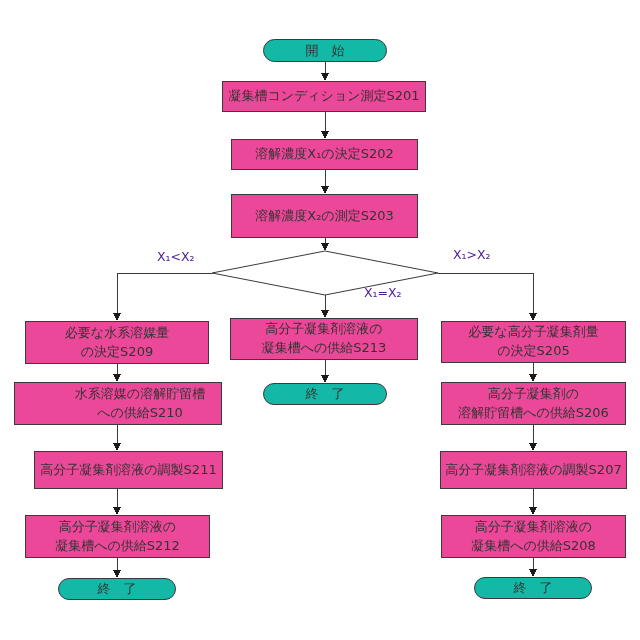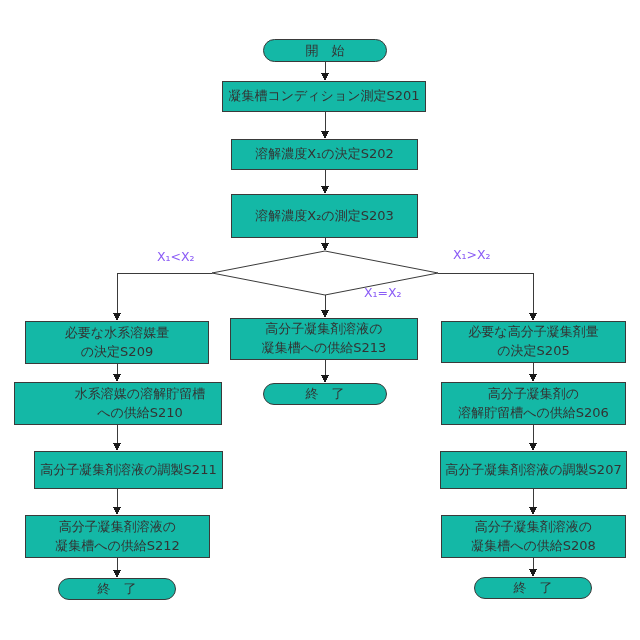--- a/index.html
+++ b/index.html
@@ -2,34 +2,34 @@
 <html><head>
 <meta charset="utf-8">
 <style>
   html,body { margin:0; padding:0; background:#ffffff; }
   #canvas {
     position:relative; width:640px; height:640px; background:#ffffff;
     font-family:"DejaVu Sans", sans-serif; color:#333333;
   }
   #wires { position:absolute; left:0; top:0; width:640px; height:640px; }
   .box {
-    position:absolute; box-sizing:border-box; background:#14b8a6;
+    position:absolute; box-sizing:border-box; background:#ec4899;
     border:1px solid #3a3a3a; display:flex; flex-direction:column;
     align-items:center; justify-content:center; text-align:center;
     font-size:13px; line-height:1.45; color:#333333;
   }
   .terminal {
     position:absolute; box-sizing:border-box; background:#14b8a6;
     border:1px solid #3a3a3a; border-radius:13px; display:flex;
     align-items:center; justify-content:center; font-size:13px; color:#333333;
   }
   .diamond-label {
     position:absolute; text-align:center; font-size:13px; color:#333333;
   }
-  .cond { position:absolute; font-size:12.5px; color:#8b5cf6; white-space:nowrap; }
+  .cond { position:absolute; font-size:12.5px; color:#4c1d95; white-space:nowrap; }
 </style>
 </head>
 <body>
 
 <div id="canvas">
 
   <svg id="wires" viewBox="0 0 640 640" shape-rendering="crispEdges">
     <g stroke="#3a3a3a" stroke-width="1" fill="none">
       <line x1="325" y1="62" x2="325" y2="74"></line>
       <line x1="325" y1="112" x2="325" y2="132"></line>

